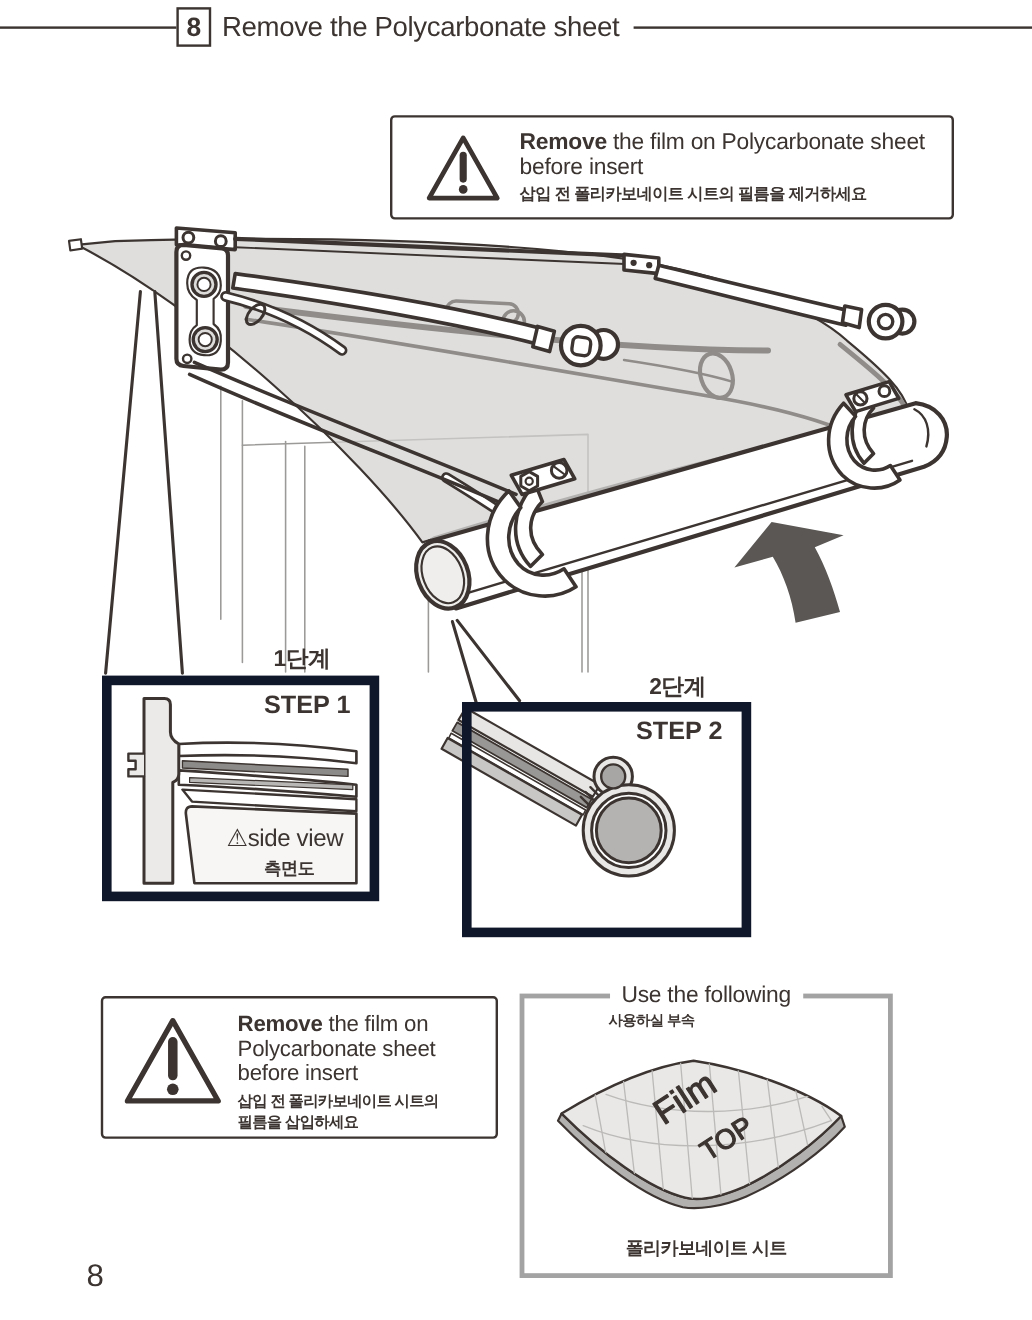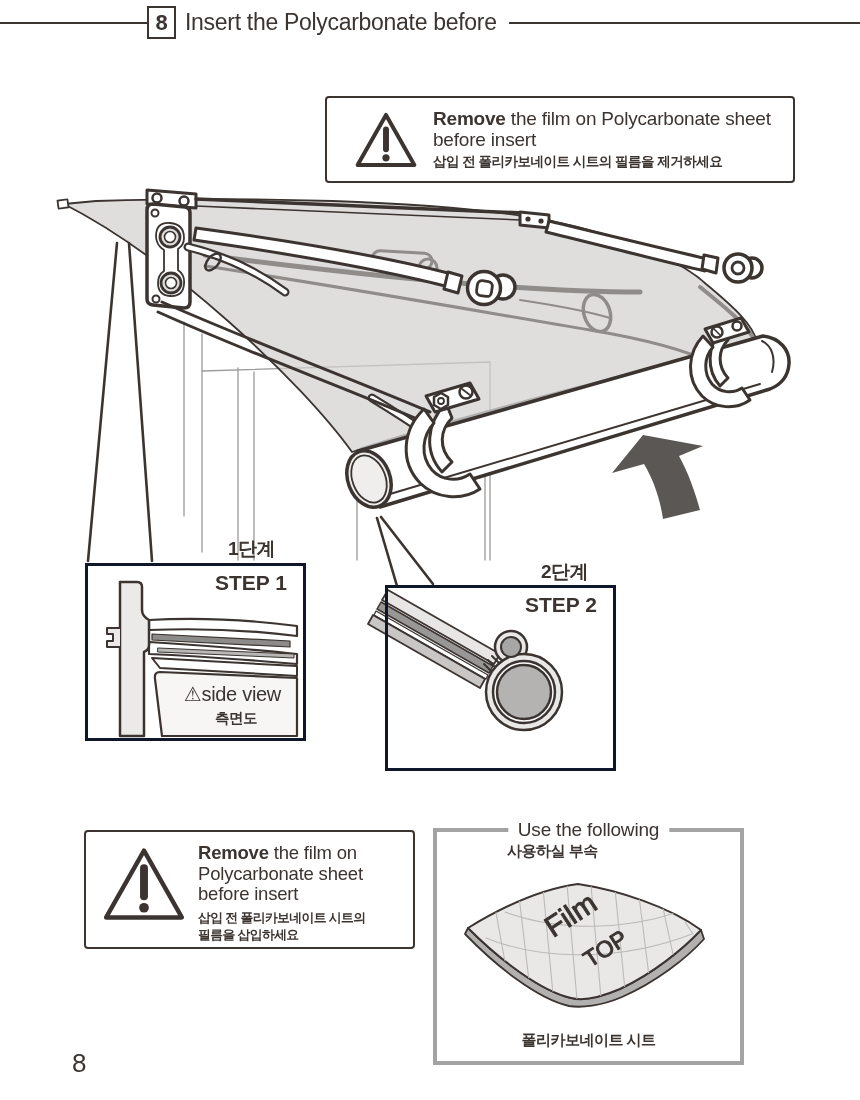--- a/index.html
+++ b/index.html
@@ -23,36 +23,36 @@
   .warnbox{border:2.5px solid #3b3430;border-radius:4px;display:flex;align-items:flex-start;background:transparent;}
   .warn-top{left:325px;top:96px;width:466px;height:83px;}
   .warn-bot{left:84px;top:830px;width:327px;height:115px;}
   .tri{flex:0 0 auto;}
   .wt-text{margin:10px 0 0 14px;font-size:19px;line-height:1.13;letter-spacing:-0.2px;}
   .wt-kor{font-size:13.5px;font-weight:bold;margin-top:3px;letter-spacing:-0.5px;}
   .wb-text{margin:11px 0 0 10px;font-size:18.5px;line-height:1.12;letter-spacing:-0.2px;width:205px;}
   .wb-kor{font-size:12.8px;font-weight:bold;margin-top:4px;line-height:1.35;letter-spacing:-0.6px;}
   b{font-weight:bold;}
   
-  .stepbox{position:absolute;border:3px solid #0f172a;background:transparent;z-index:2;}
+  .stepbox{position:absolute;border:8px solid #0f172a;background:transparent;z-index:2;}
   .step1{left:85px;top:563px;width:215px;height:172px;}
   .step2{left:385px;top:585px;width:225px;height:180px;}
   .steplab{position:absolute;font-size:19px;font-weight:bold;letter-spacing:-0.5px;z-index:2;}
   .lab1{left:228px;top:536px;}
   .lab2{left:541px;top:559px;}
   .stepname{position:absolute;right:16px;top:5px;font-size:21px;font-weight:bold;letter-spacing:0px;}
   .sideview1{position:absolute;right:22px;bottom:32px;font-size:20px;letter-spacing:-0.3px;}
   .kor1{position:absolute;right:46px;bottom:10px;font-size:14.5px;font-weight:bold;letter-spacing:-0.5px;}
   .caption2{position:absolute;left:0;right:0;bottom:6px;text-align:center;font-size:19px;letter-spacing:-0.3px;}
   .caption2 .k{font-size:15px;font-weight:bold;margin-right:6px;letter-spacing:-0.5px;}
   
   .parts{position:absolute;left:433px;top:828px;width:303px;height:229px;border:4px solid #a3a3a3;z-index:2;}
   .parts-title{position:absolute;top:-13px;left:50%;transform:translateX(-50%);background:#fff;
                padding:0 10px;font-size:19px;white-space:nowrap;letter-spacing:-0.2px;}
-  .parts-kor{position:absolute;top:10px;left:70px;font-size:15px;font-weight:bold;letter-spacing:-0.5px;}
+  .parts-kor{position:absolute;top:10px;left:70px;font-size:12px;font-weight:bold;letter-spacing:-0.5px;}
   .parts-cap{position:absolute;bottom:11px;left:0;right:0;text-align:center;font-size:15px;font-weight:bold;letter-spacing:-0.5px;}
   .pagenum{position:absolute;left:72px;top:1048px;font-size:26px;z-index:2;}
 </style>
 </head>
 <body>
 
 <div class="page">
 
   <svg class="art" width="860" height="1100" viewBox="0 0 860 1100">
     <g fill="none" class="ln" stroke="#3b3430">
@@ -226,21 +226,21 @@
       </g>
     </g>
   </svg>
 
   <div class="hdr">
     <div class="hdr-row">
       <div class="rule rule-l"></div>
       <div class="numbox">
         <span>8</span>
       </div>
-      <div class="hdr-title">Insert the Polycarbonate before</div>
+      <div class="hdr-title">Remove the Polycarbonate sheet</div>
       <div class="rule rule-r"></div>
     </div>
   </div>
 
   <div class="warnbox warn-top overlay">
     <svg class="tri" width="66" height="62" viewBox="0 0 100 92" style="margin:11px 0 0 26px">
       <path d="M50,8 L93,84 L7,84 Z" fill="none" stroke="#3b3430" stroke-width="6" stroke-linejoin="round"></path>
       <path d="M50,30 L50,60" stroke="#3b3430" stroke-width="9" stroke-linecap="round"></path>
       <circle cx="50" cy="73" r="5.5" fill="#3b3430"></circle>
     </svg>

